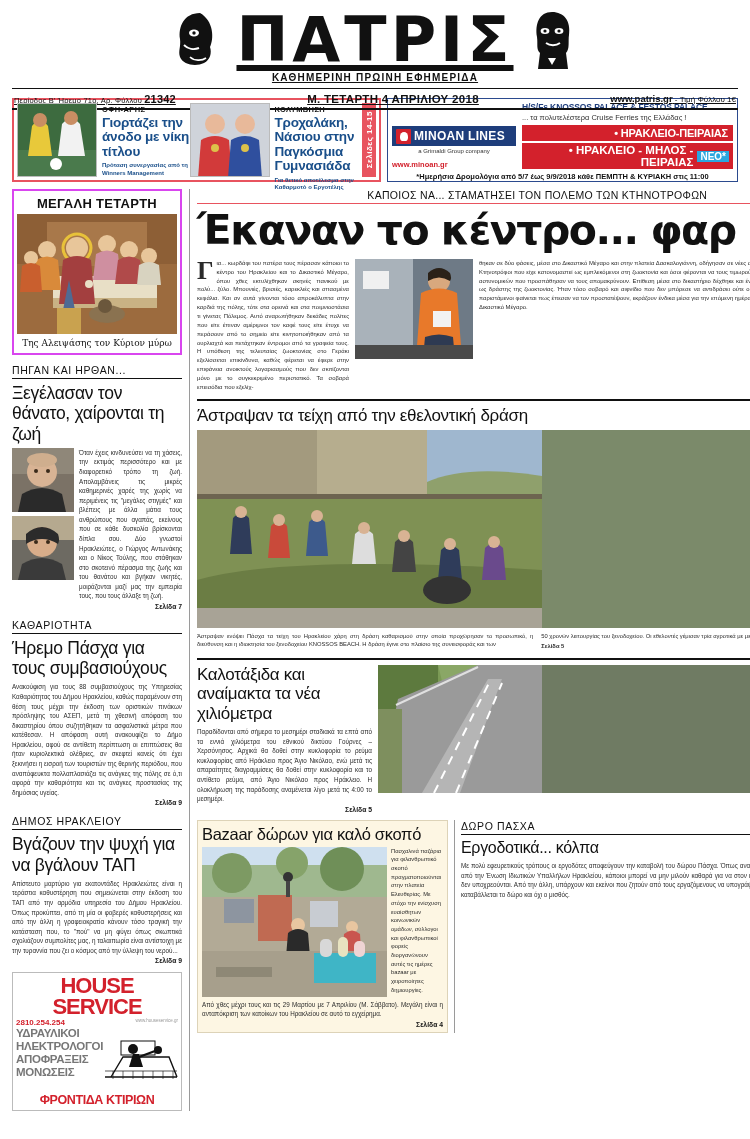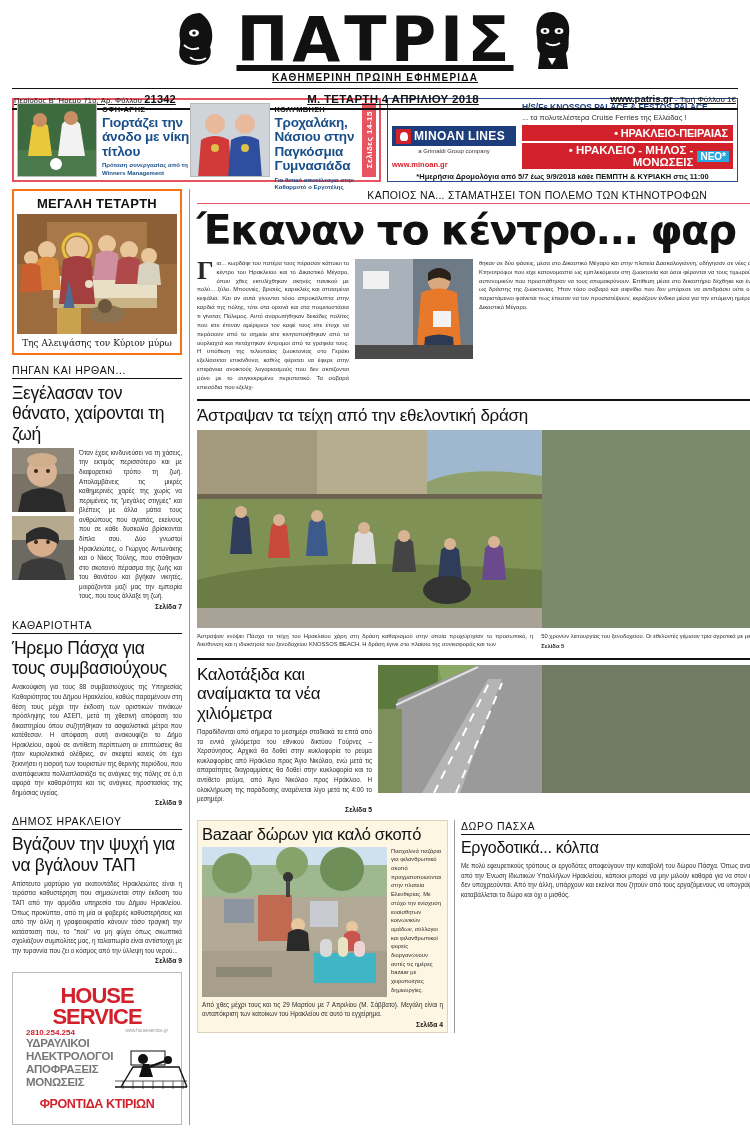--- a/index.html
+++ b/index.html
@@ -54,42 +54,42 @@
   .mn-neo{background:#2ba7df;color:#fff;font-size:10px;padding:0 3px;}
   .mn-foot{font-size:7.5px;font-weight:bold;text-align:center;margin-top:3px;color:#111;}
 
   
   .content{display:flex;margin:7px 12px 0 12px;gap:7px;}
   .col-left{width:170px;flex:0 0 170px;}
   .col-mid{flex:1;}
   .vline{border-left:1px solid #9a9a9a;}
 
   
-  .relbox{border:2px solid #f97316;padding:3px;box-sizing:border-box;}
+  .relbox{border:2px solid #d946ef;padding:3px;box-sizing:border-box;}
   .rel-title{text-align:center;font-weight:bold;font-size:13px;letter-spacing:.3px;padding:2px 0 3px;}
   .icon-art{height:120px;position:relative;overflow:hidden;background:#b08a4a;}
   .rel-cap{text-align:center;font-size:9px;padding:4px 0 2px;font-family:"DejaVu Serif",serif;}
 
   
   .kicker{font-size:10.5px;letter-spacing:.6px;border-bottom:1px solid #111;padding-bottom:2px;margin:9px 0 4px;}
   .lhead{font-size:17.5px;line-height:1.16;font-weight:normal;letter-spacing:-.3px;margin-bottom:4px;}
   .body-s{font-size:6.3px;line-height:1.52;text-align:justify;color:#2a2a2a;}
   .pageref{font-size:6.8px;font-weight:bold;text-align:right;margin-top:2px;}
   .two{display:flex;gap:5px;}
   .portraits{width:62px;flex:0 0 62px;}
   .portrait{height:64px;background:#6e6257;margin-bottom:4px;position:relative;overflow:hidden;}
 
   
-  .hs-ad{border:1px solid #bbb;margin-top:8px;padding:13px;background:#fff;}
+  .hs-ad{border:1px solid #bbb;margin-top:8px;padding:3px;background:#fff;}
   .hs-title{color:#d3212c;font-size:22px;font-weight:bold;letter-spacing:-1px;line-height:.95;text-align:center;}
   .hs-phone{color:#d3212c;font-size:8px;font-weight:bold;}
   .hs-row{display:flex;justify-content:space-between;align-items:flex-start;}
   .hs-list{font-size:11.5px;font-weight:bold;color:#777;line-height:1.12;letter-spacing:-.3px;}
   .hs-art{width:78px;height:56px;position:relative;}
-  .hs-foot{color:#d3212c;font-size:12.5px;font-weight:bold;letter-spacing:-.4px;text-align:center;margin-top:4px;}
+  .hs-foot{color:#d3212c;font-size:12.5px;font-weight:bold;letter-spacing:-.4px;text-align:center;margin-top:10px;}
 
   
   .lead-kicker{text-align:center;font-size:10.5px;letter-spacing:.3px;border-bottom:1.4px solid #e8535f;padding-bottom:2px;}
   .lead-head{font-family:"DejaVu Sans",sans-serif;font-weight:bold;font-size:41px;line-height:1.02;
     letter-spacing:-1.5px;margin:6px 0 7px;white-space:nowrap;}
   .lead-body{display:flex;gap:6px;}
   .lead-col{font-size:5.9px;line-height:1.5;text-align:justify;color:#2a2a2a;}
   .lead-col.c1{flex:0 0 152px;}
   .lead-photo{flex:0 0 118px;height:100px;background:#5d6b78;position:relative;overflow:hidden;}
   .lead-col.c3{flex:1;}
@@ -214,21 +214,21 @@
             <b>MINOAN LINES</b>
           </div>
           <div class="mn-grim">a Grimaldi Group company</div>
           <div class="mn-url">www.minoan.gr</div>
         </div>
         <div class="mn-right">
           <div class="mn-l1">H/S/Fs KNOSSOS PALACE &amp; FESTOS PALACE</div>
           <div class="mn-l2">... τα πολυτελέστερα Cruise Ferries της Ελλάδας !</div>
           <div class="mn-bar">• ΗΡΑΚΛΕΙΟ-ΠΕΙΡΑΙΑΣ</div>
           <div class="mn-bar2">
-            <span>• ΗΡΑΚΛΕΙΟ - ΜΗΛΟΣ - ΜΟΝΩΣΕΙΣ</span>
+            <span>• ΗΡΑΚΛΕΙΟ - ΜΗΛΟΣ - ΠΕΙΡΑΙΑΣ</span>
             <span class="mn-neo">ΝΕΟ*</span>
           </div>
         </div>
       </div>
       <div class="mn-foot">*Ημερήσια Δρομολόγια από 5/7 έως 9/9/2018 κάθε ΠΕΜΠΤΗ &amp; ΚΥΡΙΑΚΗ στις 11:00</div>
     </div>
   </div>
 
   <div class="content">
 

